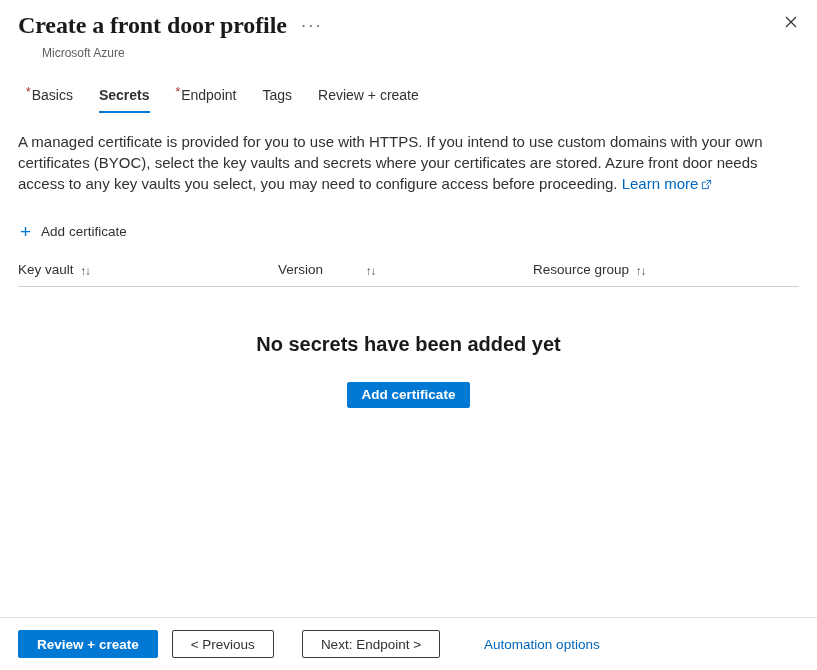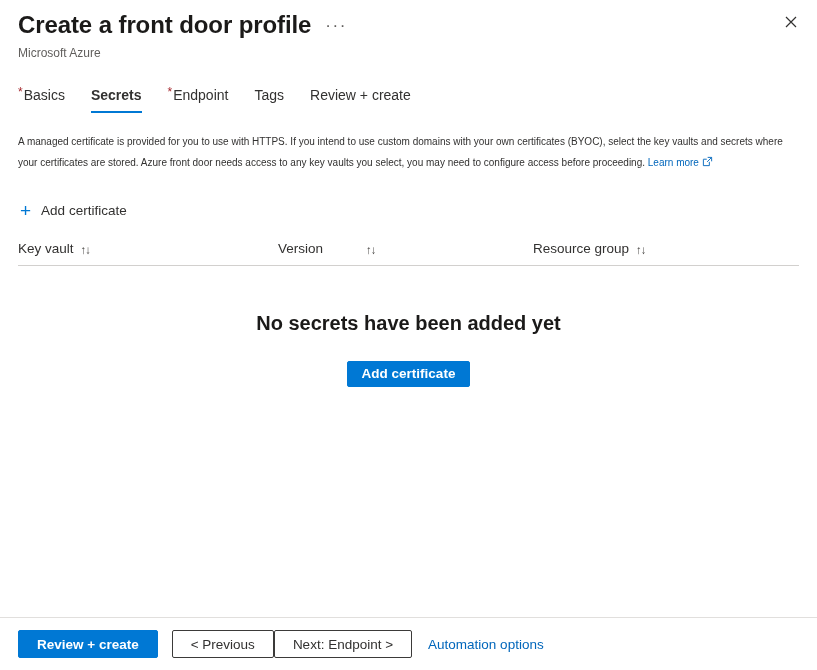--- a/index.html
+++ b/index.html
@@ -25,36 +25,38 @@
   .title-row {
     display: flex;
     align-items: flex-start;
   }
   .page-title {
     font-size: 24px;
     font-weight: 600;
     line-height: 30px;
     color: #1b1a19;
     letter-spacing: -0.1px;
+    font-family: Liberation Serif, serif;
   }
   .ellipsis-btn {
     margin-left: 14px;
     margin-top: 9px;
     font-size: 17px;
     line-height: 14px;
     color: #605e5c;
     letter-spacing: 1.5px;
     cursor: pointer;
     user-select: none;
   }
   .subtitle {
     font-size: 12px;
     line-height: 16px;
     color: #605e5c;
     margin-top: 5px;
+    margin-left: 24px;
   }
   .close-btn {
     position: absolute;
     top: 8px;
     right: 12px;
     width: 28px;
     height: 28px;
     display: flex;
     align-items: center;
     justify-content: center;
@@ -62,20 +64,21 @@
     color: #323130;
   }
 
   
   .tabs {
     display: flex;
     align-items: flex-end;
     padding: 0 18px;
     margin-top: 20px;
     height: 32px;
+    margin-left: 8px;
   }
   .tab {
     position: relative;
     font-size: 14px;
     line-height: 20px;
     color: #323130;
     padding: 0 0 8px 0;
     margin-right: 26px;
     cursor: pointer;
     white-space: nowrap;
@@ -98,21 +101,21 @@
     font-size: 12px;
     margin-right: 1px;
     vertical-align: top;
     line-height: 14px;
   }
 
   
   .description {
     padding: 0 18px;
     margin-top: 18px;
-    font-size: 10px;
+    font-size: 15px;
     line-height: 21px;
     color: #323130;
     max-width: 790px;
   }
   .link {
     color: #0066bb;
     text-decoration: none;
     cursor: pointer;
   }
   .ext-icon {
@@ -232,21 +235,21 @@
   .btn-footer-default {
     background: #ffffff;
     color: #323130;
     border: 1px solid #3b3a39;
     font-size: 13.5px;
     font-family: "Liberation Sans", sans-serif;
     height: 28px;
     padding: 0 18px;
     cursor: pointer;
     border-radius: 2px;
-    margin-right: 0;
+    margin-right: 28px;
   }
   .footer-link {
     color: #0066bb;
     font-size: 13.5px;
     text-decoration: none;
     cursor: pointer;
     margin-left: 16px;
   }
 </style>
 </head>

